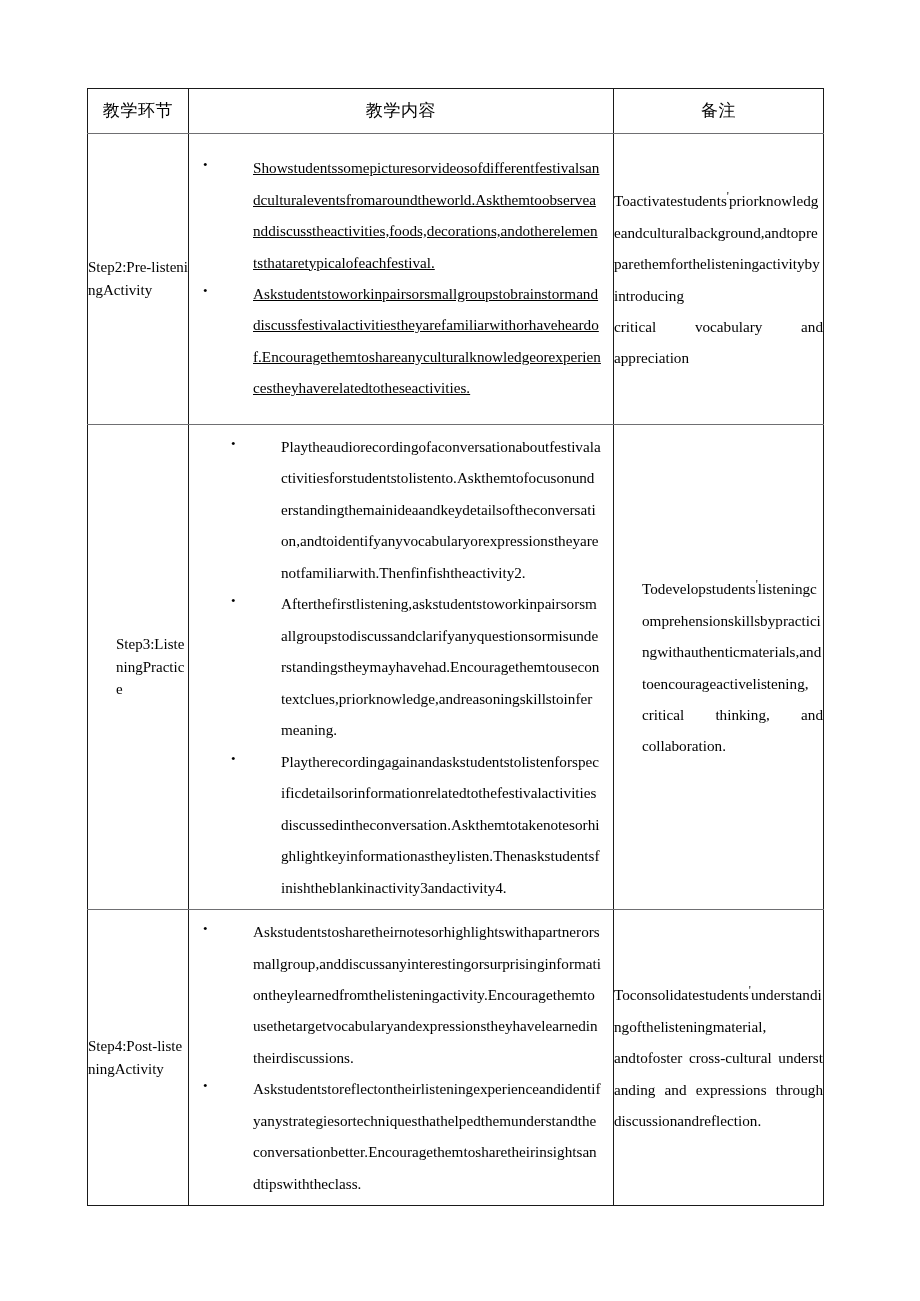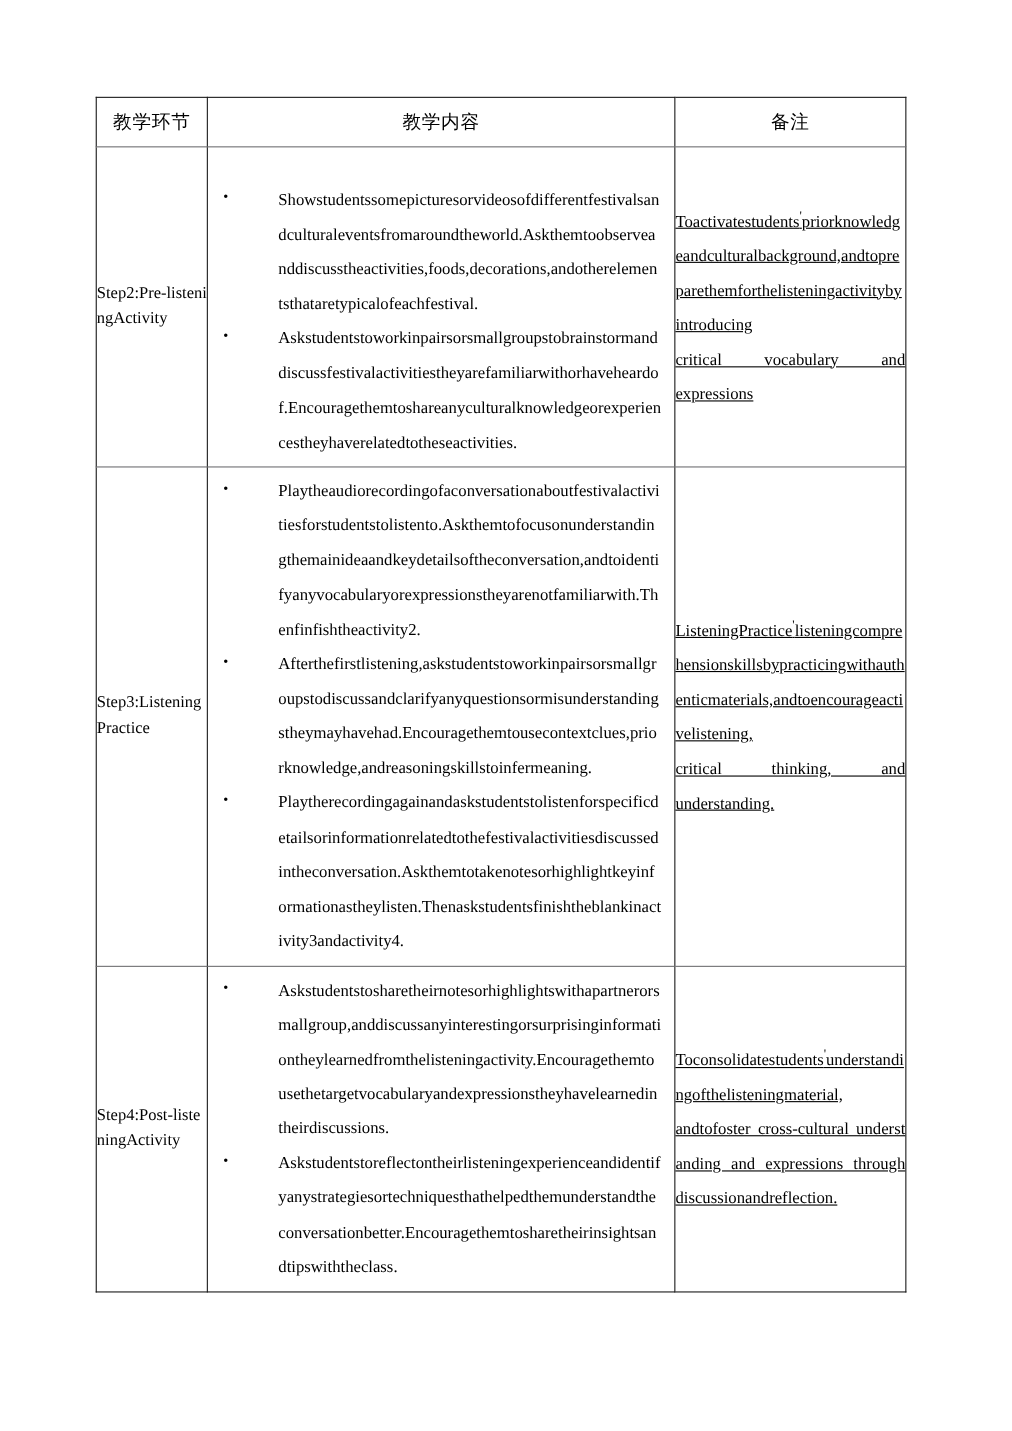--- a/index.html
+++ b/index.html
@@ -112,21 +112,20 @@
     left: 14px;
     top: 0;
     font-size: 13px;
     line-height: 2.07;
   }
 
   
   .notes-cell {
     vertical-align: middle;
     padding: 2px 4px 2px 5px;
-    text-decoration: underline;
   }
   .notes-text {
     font-size: 15.2px;
     line-height: 2.07;
     text-align: justify;
     text-align-last: left;
     word-break: break-all;
     overflow-wrap: anywhere;
     hyphens: none;
   }
@@ -136,24 +135,24 @@
     display: block;
     word-break: break-all;
   }
   .apos {
     vertical-align: super;
     font-size: 0.78em;
   }
 
   
   .row-step2 td { height: 290px; }
-  .row-step3 td { height: 440px; }
+  .row-step3 td { height: 440px; padding-left: 28px; }
   .row-step4 td { height: 290px; }
 
-  .row-step2 .content-inner { justify-content: flex-end; padding-top: 4px; }
+  .row-step2 .content-inner { justify-content: center; padding-top: 4px; text-decoration: underline; }
   .row-step3 .content-inner { justify-content: center; }
   .row-step4 .content-inner { justify-content: center; }
 
   .row-step2 .notes-cell { vertical-align: middle; }
 </style>
 </head>
 <body>
 
 <div class="page">
 
@@ -175,37 +174,37 @@
         <td class="stage-cell">Step2:Pre-listeningActivity</td>
         <td class="content-cell">
           <div class="content-inner">
             <ul class="bullets">
               <li>Showstudentssomepicturesorvideosofdifferentfestivalsandculturaleventsfromaroundtheworld.Askthemtoobserveanddiscusstheactivities,foods,decorations,andotherelementsthataretypicalofeachfestival.</li>
               <li>Askstudentstoworkinpairsorsmallgroupstobrainstormanddiscussfestivalactivitiestheyarefamiliarwithorhaveheardof.Encouragethemtoshareanyculturalknowledgeorexperiencestheyhaverelatedtotheseactivities.</li>
             </ul>
           </div>
         </td>
         <td class="notes-cell">
-          <div class="notes-text"><span>Toactivatestudents</span><span class="apos">'</span><span>priorknowledgeandculturalbackground,andtopreparethemforthelisteningactivitybyintroducing</span><span class="tail">critical vocabulary and</span><span>expressions</span></div>
+          <div class="notes-text"><span>Toactivatestudents</span><span class="apos">'</span><span>priorknowledgeandculturalbackground,andtopreparethemforthelisteningactivitybyintroducing</span><span class="tail">critical vocabulary and</span><span>appreciation</span></div>
         </td>
       </tr>
 
       <tr class="row-step3">
         <td class="stage-cell">Step3:ListeningPractice</td>
         <td class="content-cell">
           <div class="content-inner">
             <ul class="bullets">
               <li>Playtheaudiorecordingofaconversationaboutfestivalactivitiesforstudentstolistento.Askthemtofocusonunderstandingthemainideaandkeydetailsoftheconversation,andtoidentifyanyvocabularyorexpressionstheyarenotfamiliarwith.Thenfinfishtheactivity2.</li>
               <li>Afterthefirstlistening,askstudentstoworkinpairsorsmallgroupstodiscussandclarifyanyquestionsormisunderstandingstheymayhavehad.Encouragethemtousecontextclues,priorknowledge,andreasoningskillstoinfermeaning.</li>
               <li>Playtherecordingagainandaskstudentstolistenforspecificdetailsorinformationrelatedtothefestivalactivitiesdiscussedintheconversation.Askthemtotakenotesorhighlightkeyinformationastheylisten.Thenaskstudentsfinishtheblankinactivity3andactivity4.</li>
             </ul>
           </div>
         </td>
         <td class="notes-cell">
-          <div class="notes-text"><span>ListeningPractice</span><span class="apos">'</span><span>listeningcomprehensionskillsbypracticingwithauthenticmaterials,andtoencourageactivelistening,</span><span class="tail">critical thinking, and</span><span>understanding.</span></div>
+          <div class="notes-text"><span>Todevelopstudents</span><span class="apos">'</span><span>listeningcomprehensionskillsbypracticingwithauthenticmaterials,andtoencourageactivelistening,</span><span class="tail">critical thinking, and</span><span>collaboration.</span></div>
         </td>
       </tr>
 
       <tr class="row-step4">
         <td class="stage-cell">Step4:Post-listeningActivity</td>
         <td class="content-cell">
           <div class="content-inner">
             <ul class="bullets">
               <li>Askstudentstosharetheirnotesorhighlightswithapartnerorsmallgroup,anddiscussanyinterestingorsurprisinginformationtheylearnedfromthelisteningactivity.Encouragethemtousethetargetvocabularyandexpressionstheyhavelearnedintheirdiscussions.</li>
               <li>Askstudentstoreflectontheirlisteningexperienceandidentifyanystrategiesortechniquesthathelpedthemunderstandtheconversationbetter.Encouragethemtosharetheirinsightsandtipswiththeclass.</li>

